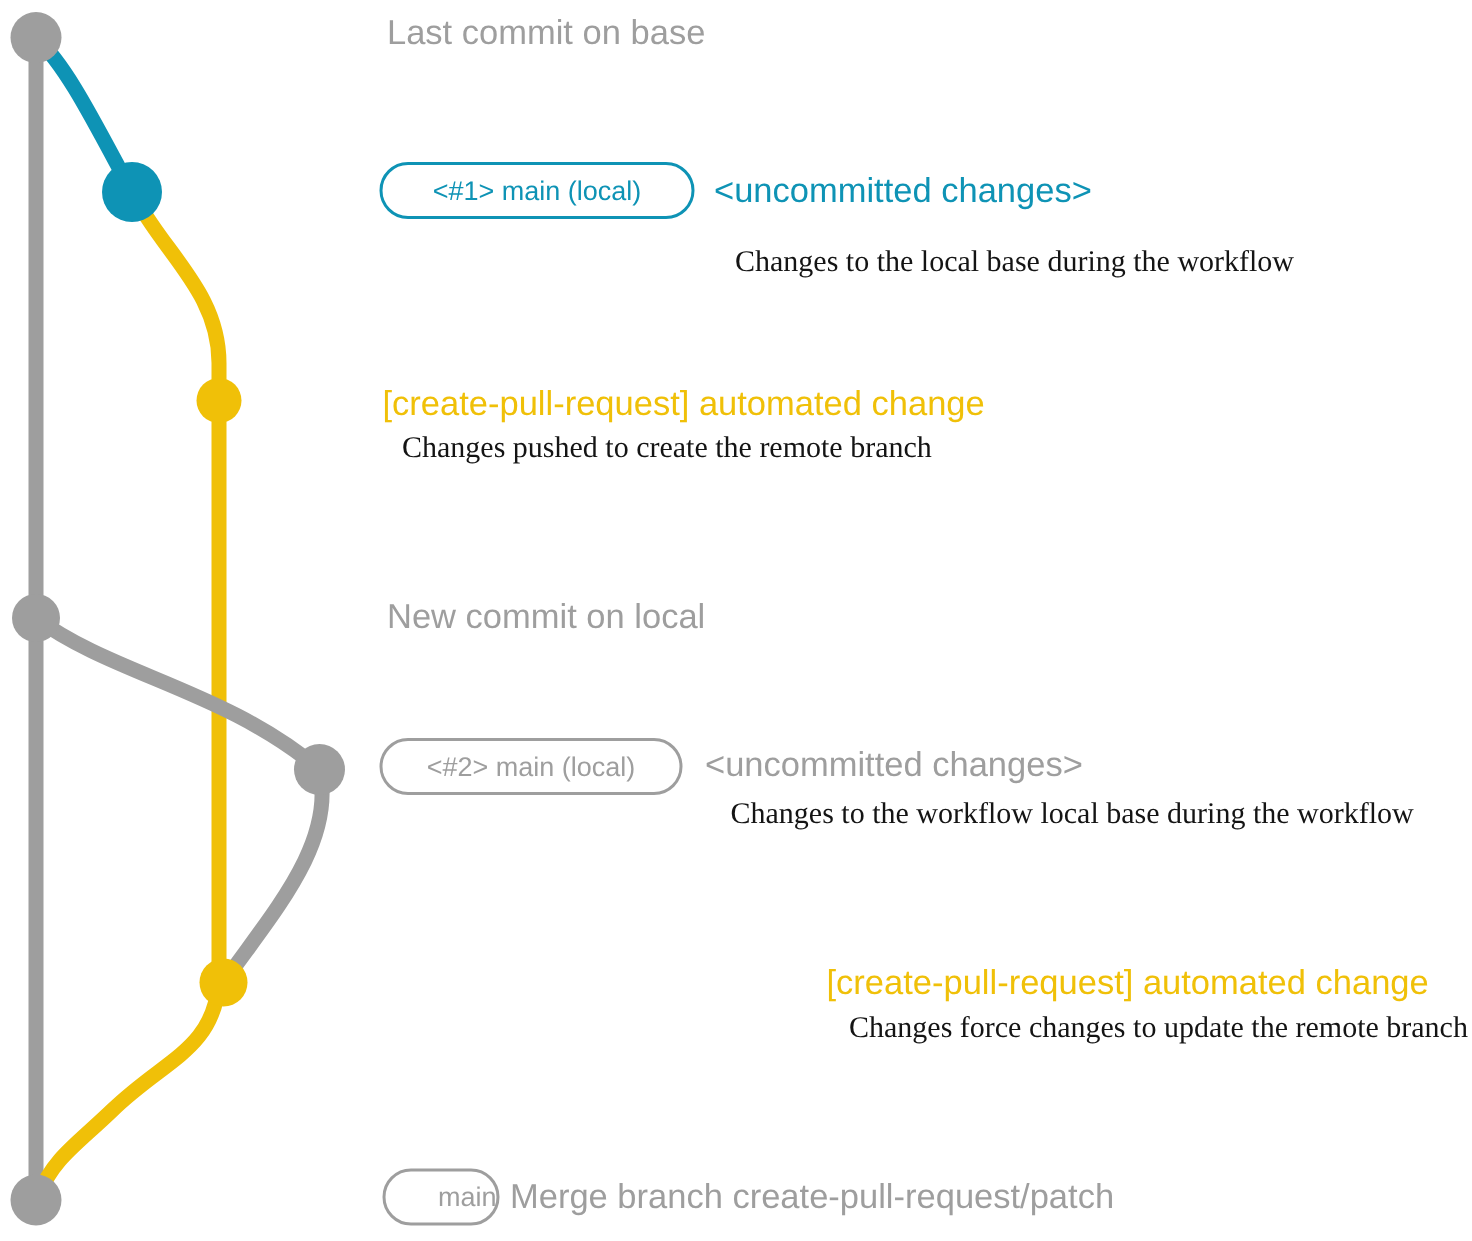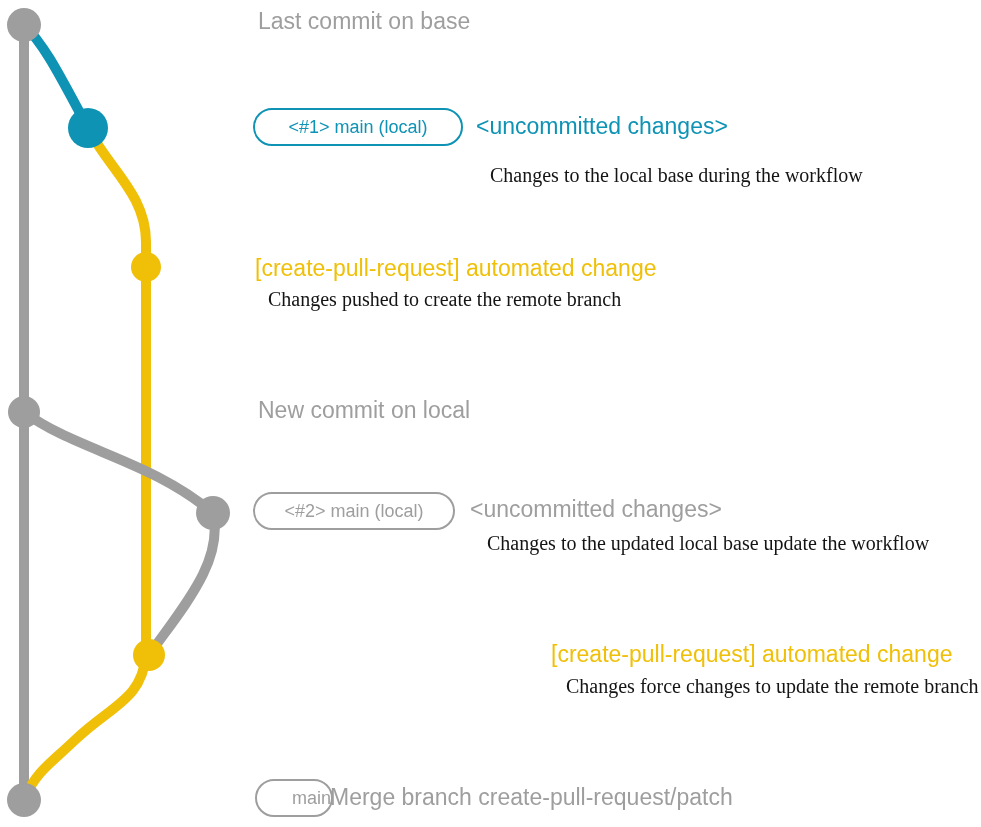--- a/index.html
+++ b/index.html
@@ -92,23 +92,23 @@
 
   <div class="msg c-yellow" style="left:255px; top:269px;">[create-pull-request] automated change</div>
   <div class="desc" style="left:268px; top:299px;">Changes pushed to create the remote branch</div>
 
   <div class="msg c-gray" style="left:258px; top:411px;">New commit on local</div>
 
   <div class="tag c-gray" style="left:253px; top:511px; width:202px;">
     <span>&lt;#2&gt; main (local)</span>
   </div>
   <div class="msg c-gray" style="left:470px; top:510px;">&lt;uncommitted changes&gt;</div>
-  <div class="desc" style="left:487px; top:543px;">Changes to the updated local base update the workflow</div>
+  <div class="desc" style="left:487px; top:543px;">Changes to the workflow local base during the workflow</div>
 
   <div class="msg c-yellow" style="left:551px; top:655px;">[create-pull-request] automated change</div>
   <div class="desc" style="left:566px; top:686px;">Changes force changes to update the remote branch</div>
 
   <div class="tag c-gray" style="left:255px; top:798px; width:78px;justify-content:flex-end;">
     <span>main</span>
   </div>
-  <div class="msg c-gray" style="left:330px; top:798px;">Merge branch create-pull-request/patch</div>
+  <div class="msg c-gray" style="left:340px; top:798px;">Merge branch create-pull-request/patch</div>
 
 </div>
 
 </body></html>

